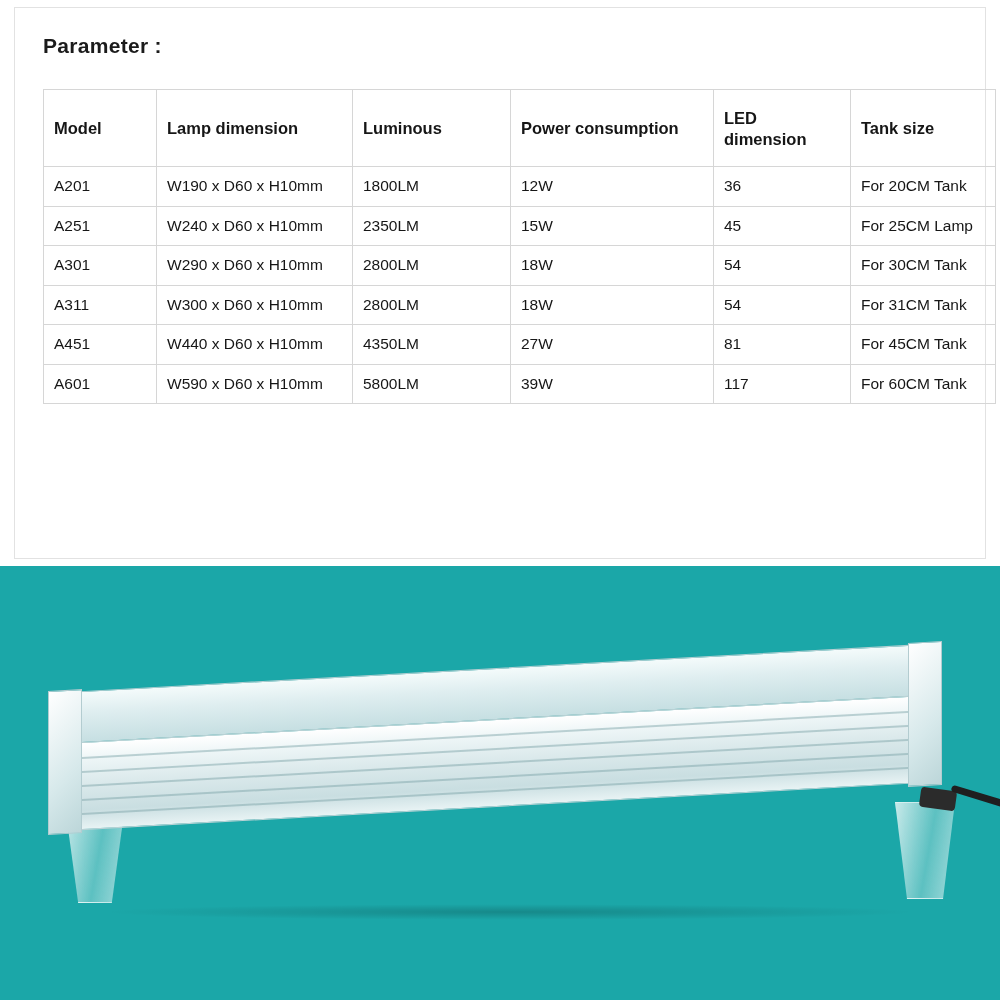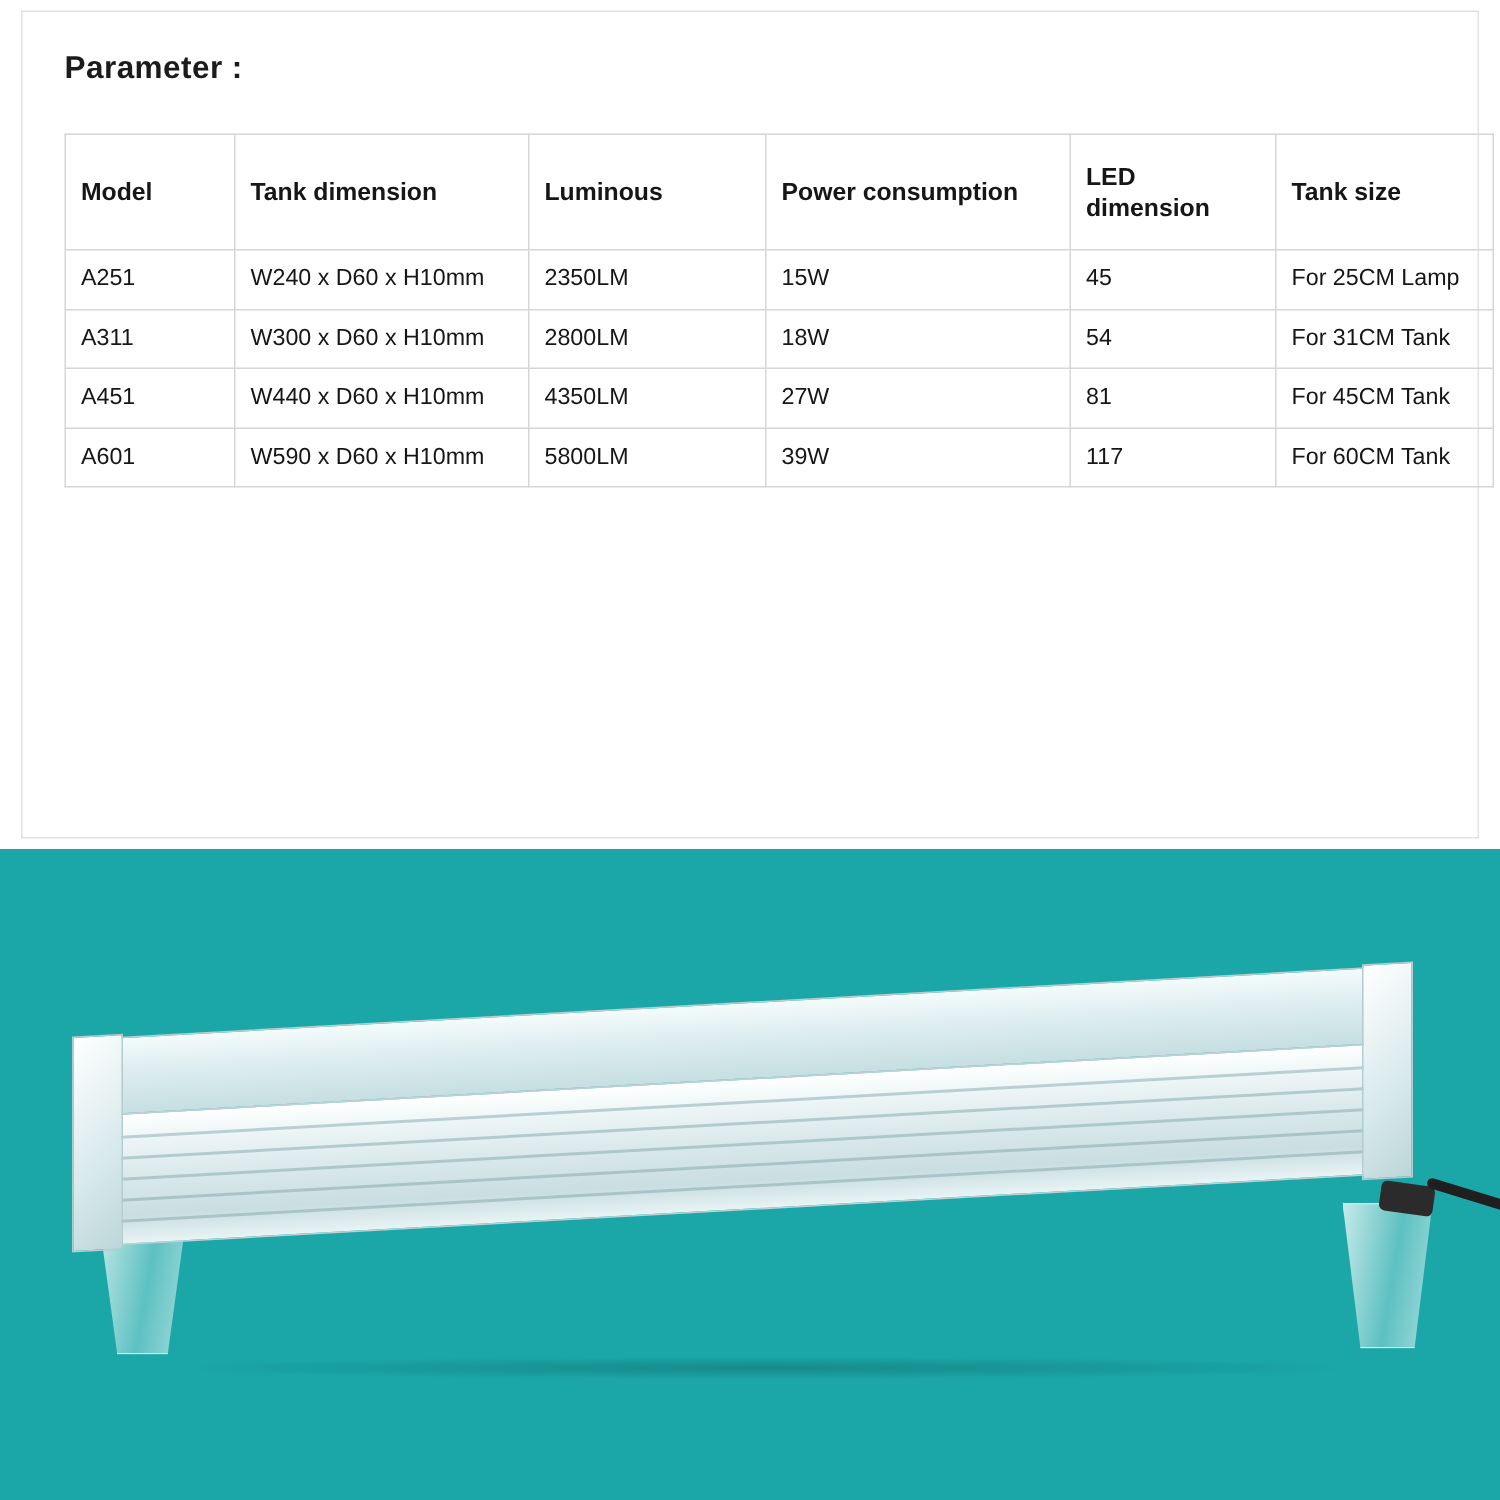--- a/index.html
+++ b/index.html
@@ -238,44 +238,60 @@
           <col class="col-power">
           <col class="col-led">
           <col class="col-tank">
         </colgroup>
         <thead>
           <tr>
             <th>
                 <span class="hdr-wrap">Model</span>
               </th>
             <th>
-                <span class="hdr-wrap">Tank dimension</span>
+                <span class="hdr-wrap">Lamp dimension</span>
               </th>
             <th>
                 <span class="hdr-wrap">Luminous</span>
               </th>
             <th>
                 <span class="hdr-wrap">Power consumption</span>
               </th>
             <th>
                 <span class="hdr-wrap">LED dimension</span>
               </th>
             <th>
                 <span class="hdr-wrap">Tank size</span>
               </th>
           </tr>
         </thead>
         <tbody>
+          <tr>
+            <td>A201</td>
+            <td>W190 x D60 x H10mm</td>
+            <td>1800LM</td>
+            <td>12W</td>
+            <td>36</td>
+            <td>For 20CM Tank</td>
+          </tr>
           <tr>
             <td>A251</td>
             <td>W240 x D60 x H10mm</td>
             <td>2350LM</td>
             <td>15W</td>
             <td>45</td>
             <td>For 25CM Lamp</td>
+          </tr>
+          <tr>
+            <td>A301</td>
+            <td>W290 x D60 x H10mm</td>
+            <td>2800LM</td>
+            <td>18W</td>
+            <td>54</td>
+            <td>For 30CM Tank</td>
           </tr>
           <tr>
             <td>A311</td>
             <td>W300 x D60 x H10mm</td>
             <td>2800LM</td>
             <td>18W</td>
             <td>54</td>
             <td>For 31CM Tank</td>
           </tr>
           <tr>

